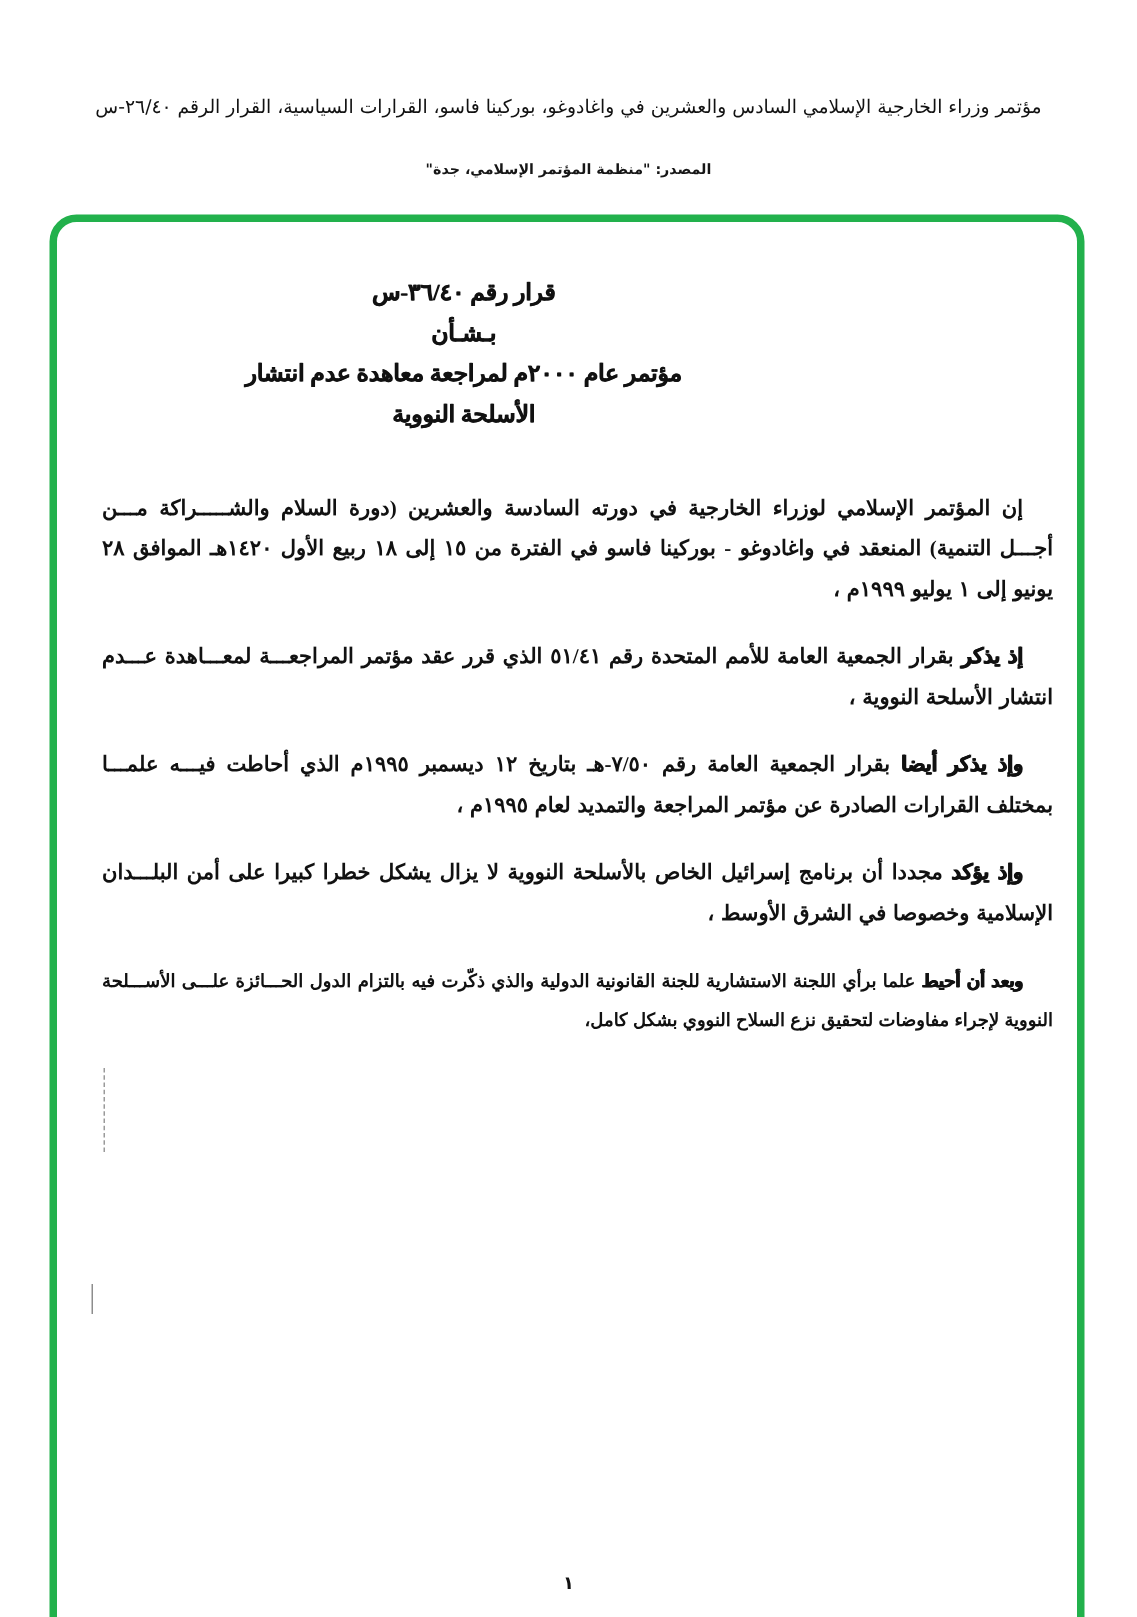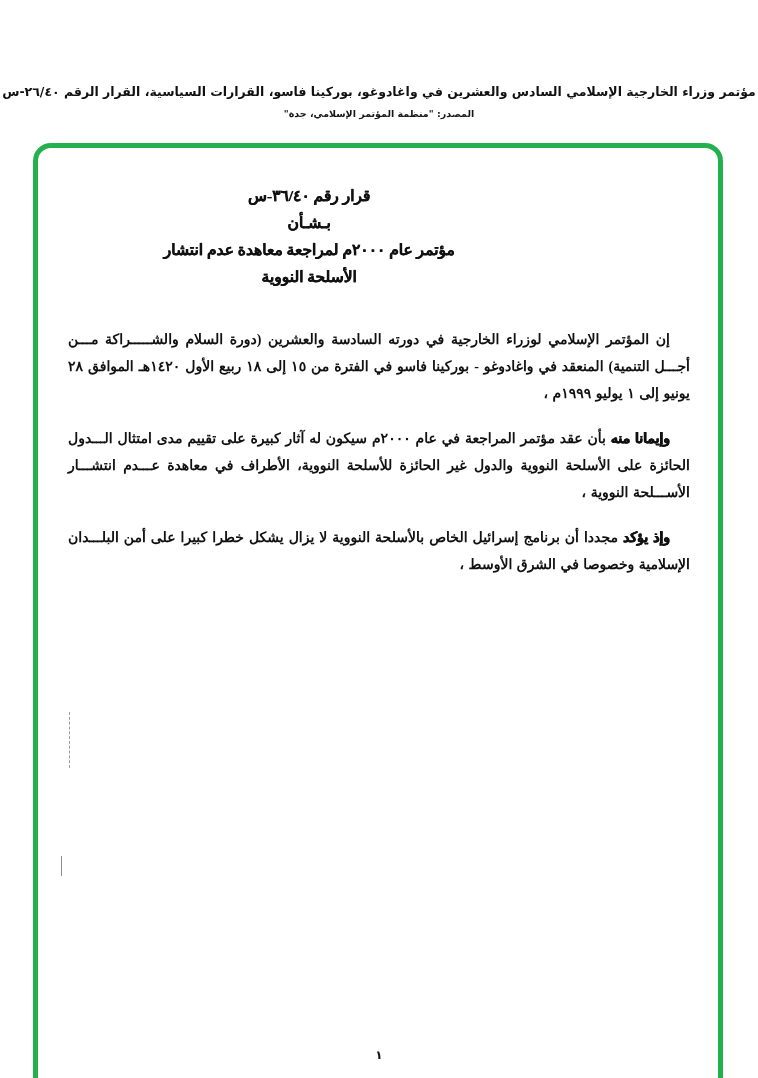--- a/index.html
+++ b/index.html
@@ -1,42 +1,42 @@
 <!DOCTYPE html>
 <html lang="ar"><head>
 <meta charset="utf-8">
 <style>
   html,body{margin:0;padding:0;}
   body{
     width:758px;height:1078px;background:#ffffff;position:relative;
     font-family:"DejaVu Sans",sans-serif;color:#111111;overflow:hidden;
   }
   .hdr-line{
-    position:absolute;top:84px;left:0;width:100%;text-align:center;
-    direction:rtl;font-weight:bold;font-size:12.5px;letter-spacing:0;
+    position:absolute;top:63px;left:0;width:100%;text-align:center;
+    direction:rtl;font-weight:normal;font-size:12.5px;letter-spacing:0;
   }
   .src-line{
     position:absolute;top:108px;left:0;width:100%;text-align:center;
     direction:rtl;font-weight:bold;font-size:9.5px;color:#161616;
   }
   .frame{
     position:absolute;box-sizing:border-box;
     left:33px;top:143px;width:690px;height:1036px;
     border:5px solid #22b14c;border-radius:18px;
     padding:26px 12px 0 30px;direction:rtl;background:#ffffff;font-family:Liberation Serif, serif;
   }
   .title-block{
     margin-top:8px;text-align:center;transform:translateX(-78px);
     font-weight:bold;font-size:15.5px;line-height:27px;
     text-shadow:0.5px 0 currentColor;
   }
   .title-block div{white-space:nowrap;}
   .paras{margin-top:36px;}
   .paras p{
-    margin:0 16px 18px 0;font-size:14px;font-weight:bold;line-height:27px;
+    margin:0 4px 18px 0;font-size:14px;font-weight:bold;line-height:27px;
     text-align:justify;text-indent:20px;word-spacing:1px;
   }
   .paras p.small{font-size:12px;line-height:26px;word-spacing:0.5px;}
   .lead{text-shadow:0.6px 0 currentColor, -0.3px 0 currentColor;}
   .page-number{
     position:absolute;top:1048px;left:0;width:100%;text-align:center;
     font-size:12px;font-weight:bold;
   }
   .artifact-1{position:absolute;left:69px;top:712px;height:56px;width:0;border-left:1px dashed #9a9a9a;}
   .artifact-2{position:absolute;left:61px;top:856px;height:20px;width:0;border-left:1px solid #8d8d8d;}
@@ -50,21 +50,23 @@
 <div class="frame" style="border-color: rgb(34, 177, 76);">
   <div class="title-block">
     <div>قرار رقم ٣٦/٤٠-س</div>
     <div>بـشـأن</div>
     <div>مؤتمر عام ٢٠٠٠م لمراجعة معاهدة عدم انتشار</div>
     <div>الأسلحة النووية</div>
   </div>
 
   <div class="paras">
     <p><span class="lead"></span><span>إن المؤتمر الإسلامي لوزراء الخارجية في دورته السادسة والعشرين (دورة السلام والشـــــراكة مـــن أجـــل التنمية) المنعقد في واغادوغو - بوركينا فاسو في الفترة من ١٥ إلى ١٨ ربيع الأول ١٤٢٠هـ الموافق ٢٨ يونيو إلى ١ يوليو ١٩٩٩م ،</span></p>
-    <p><span class="lead">وإيمانا منه</span><span> بأن عقد مؤتمر المراجعة في عام ٢٠٠٠م سيكون له آثار كبيرة على تقييم مدى امتثال الـــدول الحائزة على الأسلحة النووية والدول غير الحائزة للأسلحة النووية، الأطراف في معاهدة عـــدم انتشـــار الأســـلحة النووية ،</span></p>
+    <p><span class="lead">إذ يذكر</span><span> بقرار الجمعية العامة للأمم المتحدة رقم ٥١/٤١ الذي قرر عقد مؤتمر المراجعـــة لمعـــاهدة عـــدم انتشار الأسلحة النووية ،</span></p>
+    <p><span class="lead">وإذ يذكر أيضا</span><span> بقرار الجمعية العامة رقم ٧/٥٠-هـ بتاريخ ١٢ ديسمبر ١٩٩٥م الذي أحاطت فيـــه علمـــا بمختلف القرارات الصادرة عن مؤتمر المراجعة والتمديد لعام ١٩٩٥م ،</span></p>
     <p><span class="lead">وإذ يؤكد</span><span> مجددا أن برنامج إسرائيل الخاص بالأسلحة النووية لا يزال يشكل خطرا كبيرا على أمن البلـــدان الإسلامية وخصوصا في الشرق الأوسط ،</span></p>
+    <p class="small"><span class="lead">وبعد أن أحيط</span><span> علما برأي اللجنة الاستشارية للجنة القانونية الدولية والذي ذكّرت فيه بالتزام الدول الحـــائزة علـــى الأســـلحة النووية لإجراء مفاوضات لتحقيق نزع السلاح النووي بشكل كامل،</span></p>
   </div>
 </div>
 
 <div class="artifact-1"></div>
 <div class="artifact-2"></div>
 
 <div class="page-number">١</div>
 
 </body></html>

